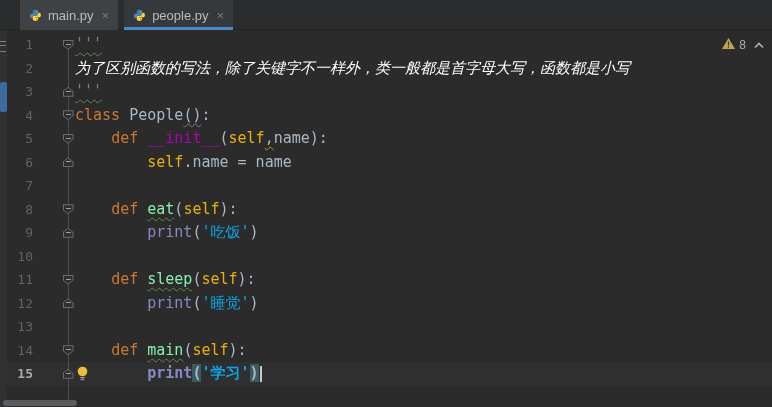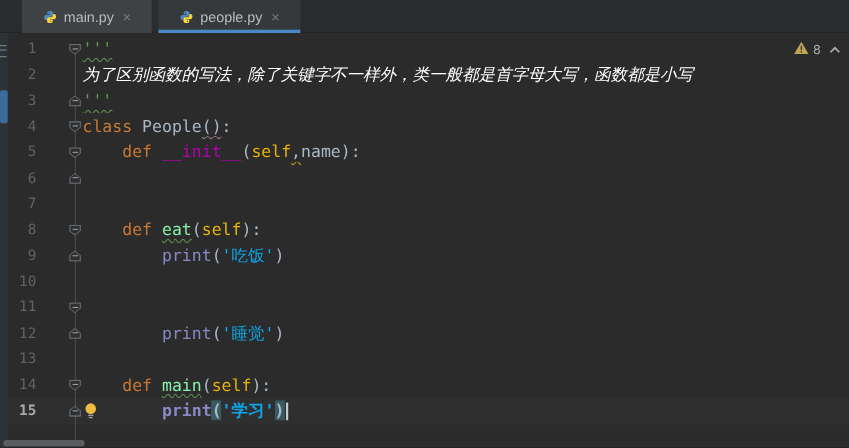--- a/index.html
+++ b/index.html
@@ -10,21 +10,21 @@
   
   .left-strip{position:absolute;left:0;top:30px;width:7px;height:377px;background:#2F3234;}
   .strip-icon{position:absolute;left:0px;top:11px;width:6px;height:9px;
     border-top:1px solid #7d8082;border-bottom:1px solid #7d8082;}
   .strip-icon::after{content:"";position:absolute;left:0;top:3px;width:6px;height:1px;background:#7d8082;}
   .strip-thumb{position:absolute;left:0px;top:52px;width:7px;height:30px;background:#3C6C9E;border-radius:2px;}
   
   .tab-bar{position:absolute;left:0;top:0;width:772px;height:30px;background:#2A2C2E;
     display:flex;align-items:stretch;padding-left:20px;box-sizing:border-box;
     border-bottom:1px solid #232525;}
-  .tab{display:flex;align-items:center;gap:6px;padding:0 19px;height:30px;box-sizing:border-box;
+  .tab{display:flex;align-items:center;gap:6px;padding:0 9px;height:30px;box-sizing:border-box;
     color:#BBBBBB;font-size:13px;position:relative;cursor:pointer;margin-right:6px;}
   .tab.inactive{background:#3E4244;}
   .tab.active{background:#35393B;}
   .tab.active::after{content:"";position:absolute;left:0;right:0;bottom:0;height:3px;background:#4A88C7;}
   .tab-close{color:#787B7E;font-size:13px;line-height:13px;margin-left:2px;cursor:pointer;}
   .py-icon{width:13px;height:13px;display:inline-block;}
   
   .inspections{position:absolute;right:8px;top:38px;display:flex;align-items:center;gap:4px;
     color:#AFB1B3;font-size:12px;cursor:pointer;}
   
@@ -175,20 +175,21 @@
         <div class="row">
           <span class="ln">6</span>
           <span class="gut"></span>
           <span class="foldc">
             <span class="fold fold-up">
               <span class="outer"></span>
               <span class="inner"></span>
               <span class="dash"></span>
             </span>
           </span>
+          <span class="code"><span class="tok-plain">        </span><span class="tok-self">self</span><span class="tok-plain">.name = name</span></span>
         </div>
         <div class="row">
           <span class="ln">7</span>
           <span class="gut"></span>
           <span class="foldc"></span>
           <span class="code"></span>
         </div>
         <div class="row">
           <span class="ln">8</span>
           <span class="gut"></span>
@@ -222,20 +223,21 @@
         <div class="row">
           <span class="ln">11</span>
           <span class="gut"></span>
           <span class="foldc">
             <span class="fold fold-down">
               <span class="outer"></span>
               <span class="inner"></span>
               <span class="dash"></span>
             </span>
           </span>
+          <span class="code"><span class="tok-plain">    </span><span class="tok-kw">def </span><span class="tok-fn wave-green">sleep</span><span class="tok-plain">(</span><span class="tok-self">self</span><span class="tok-plain">):</span></span>
         </div>
         <div class="row">
           <span class="ln">12</span>
           <span class="gut"></span>
           <span class="foldc">
             <span class="fold fold-up">
               <span class="outer"></span>
               <span class="inner"></span>
               <span class="dash"></span>
             </span>

